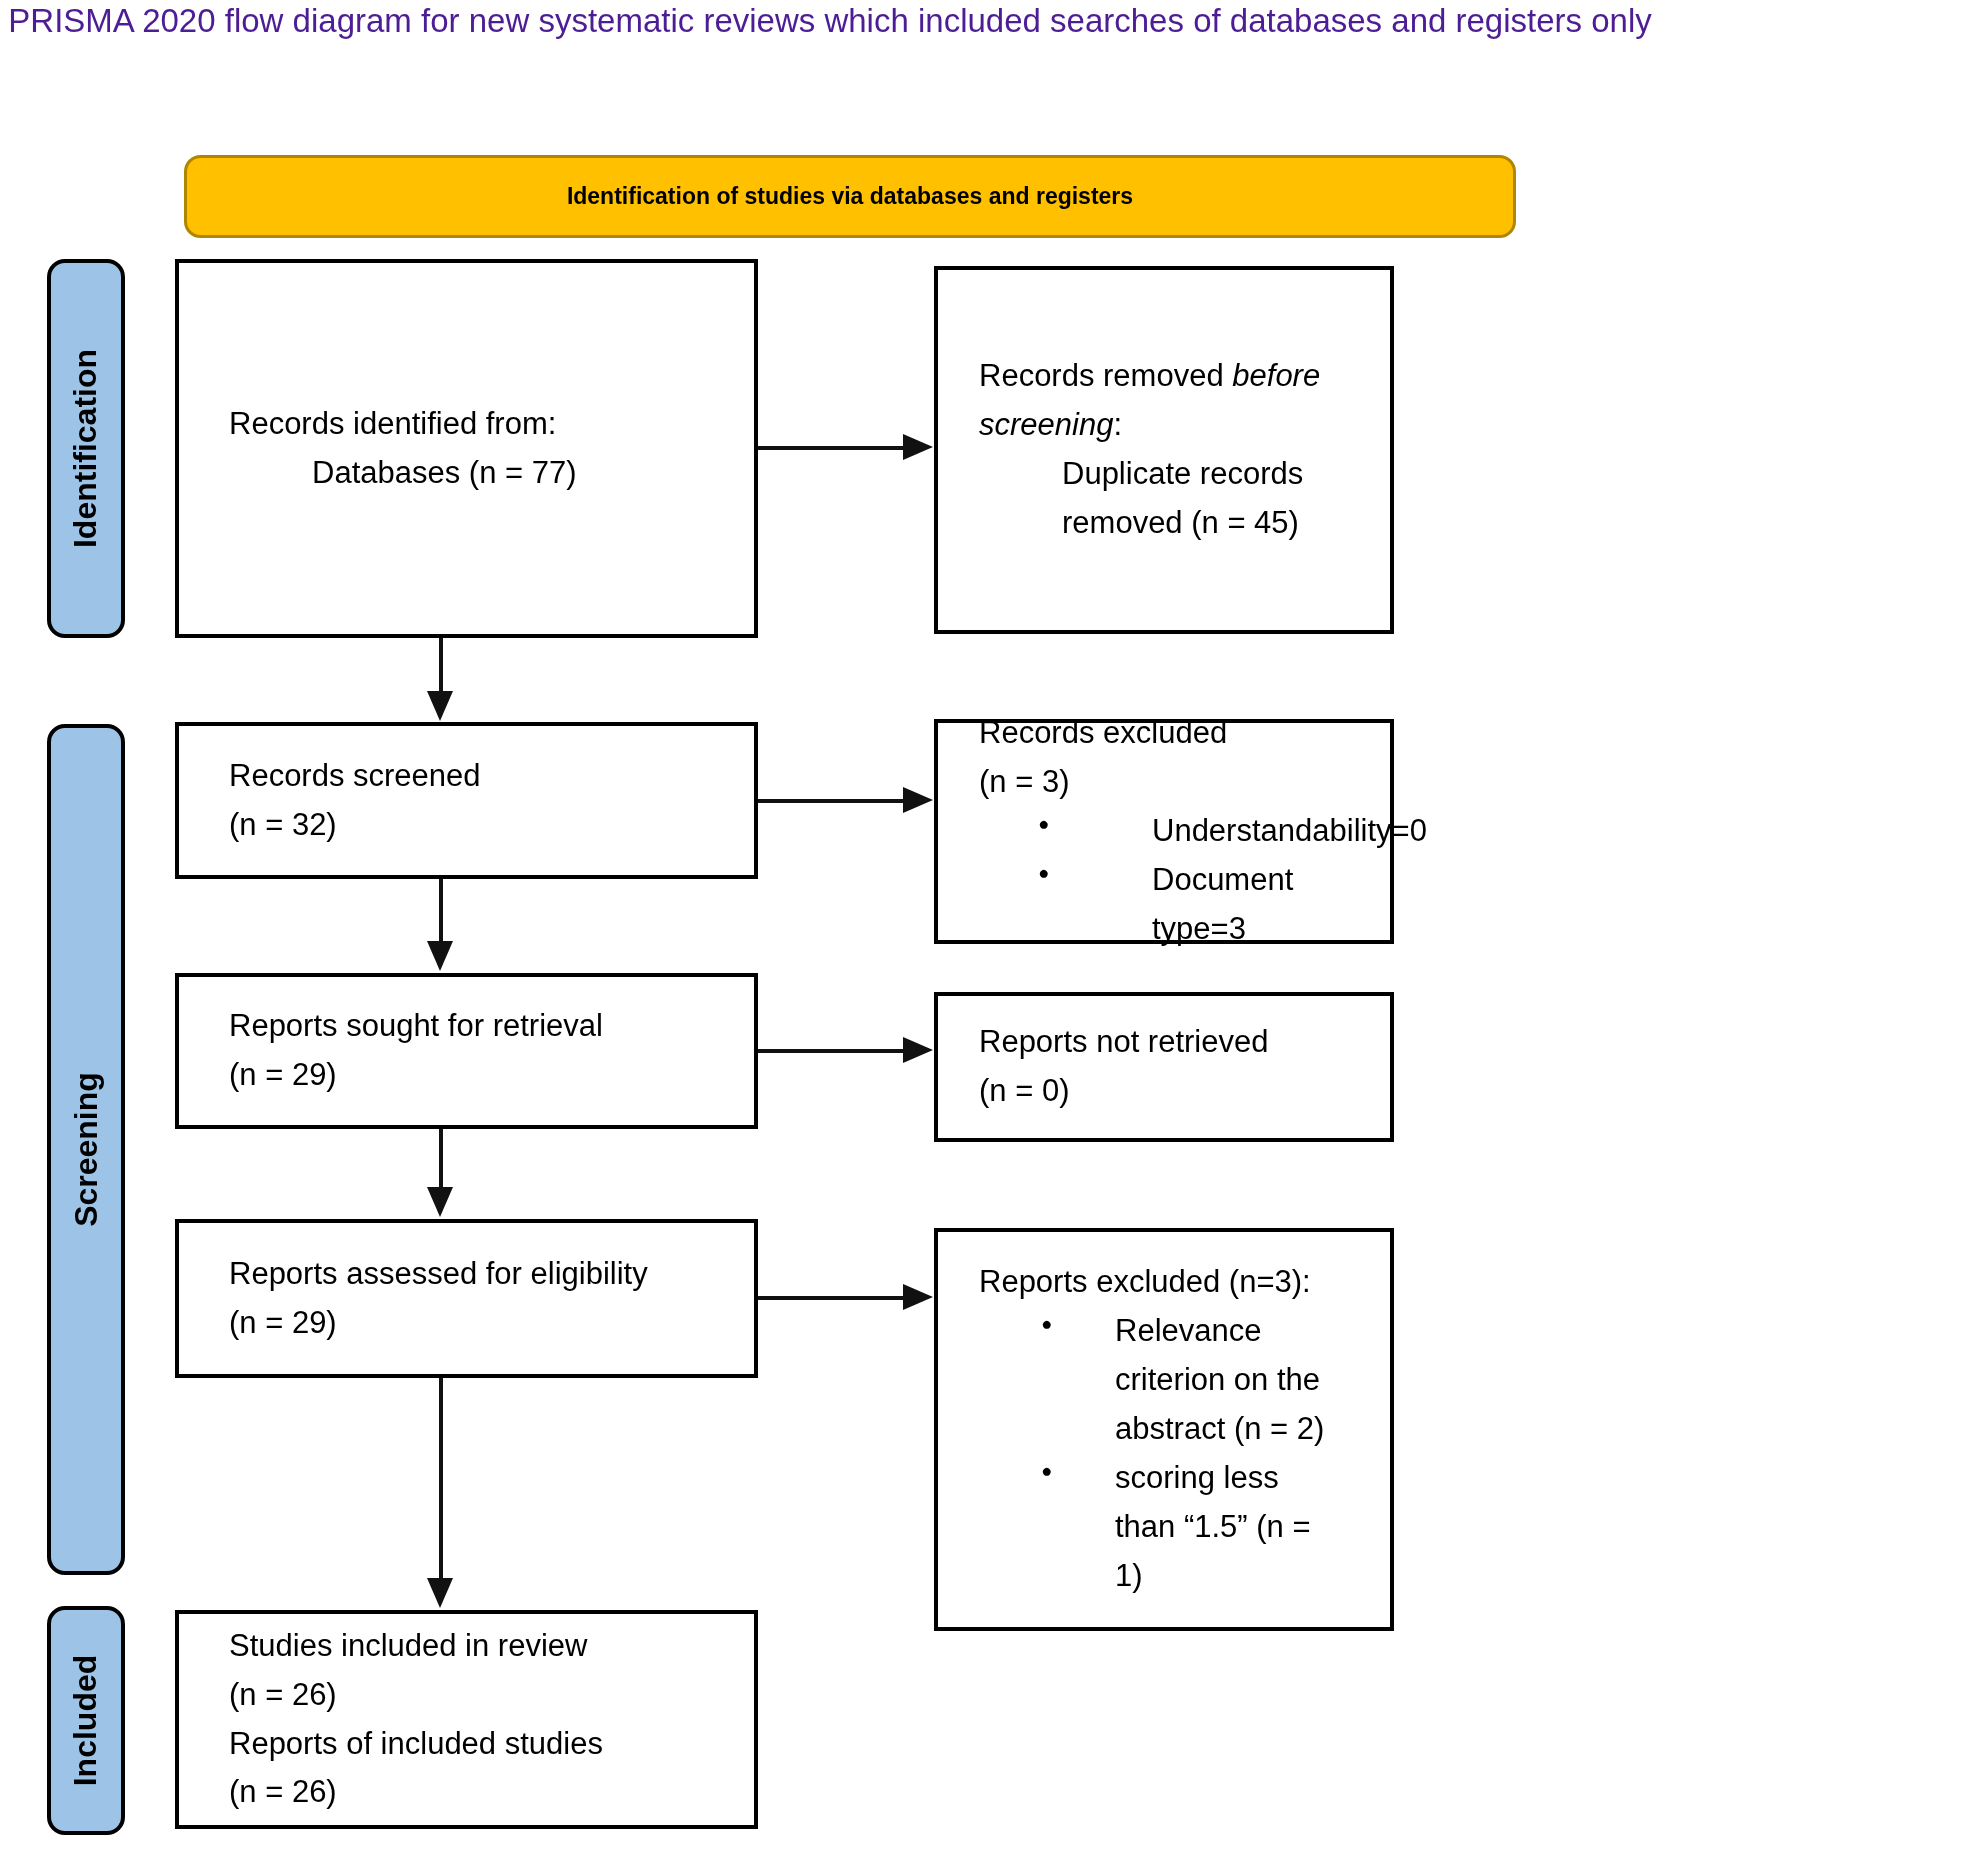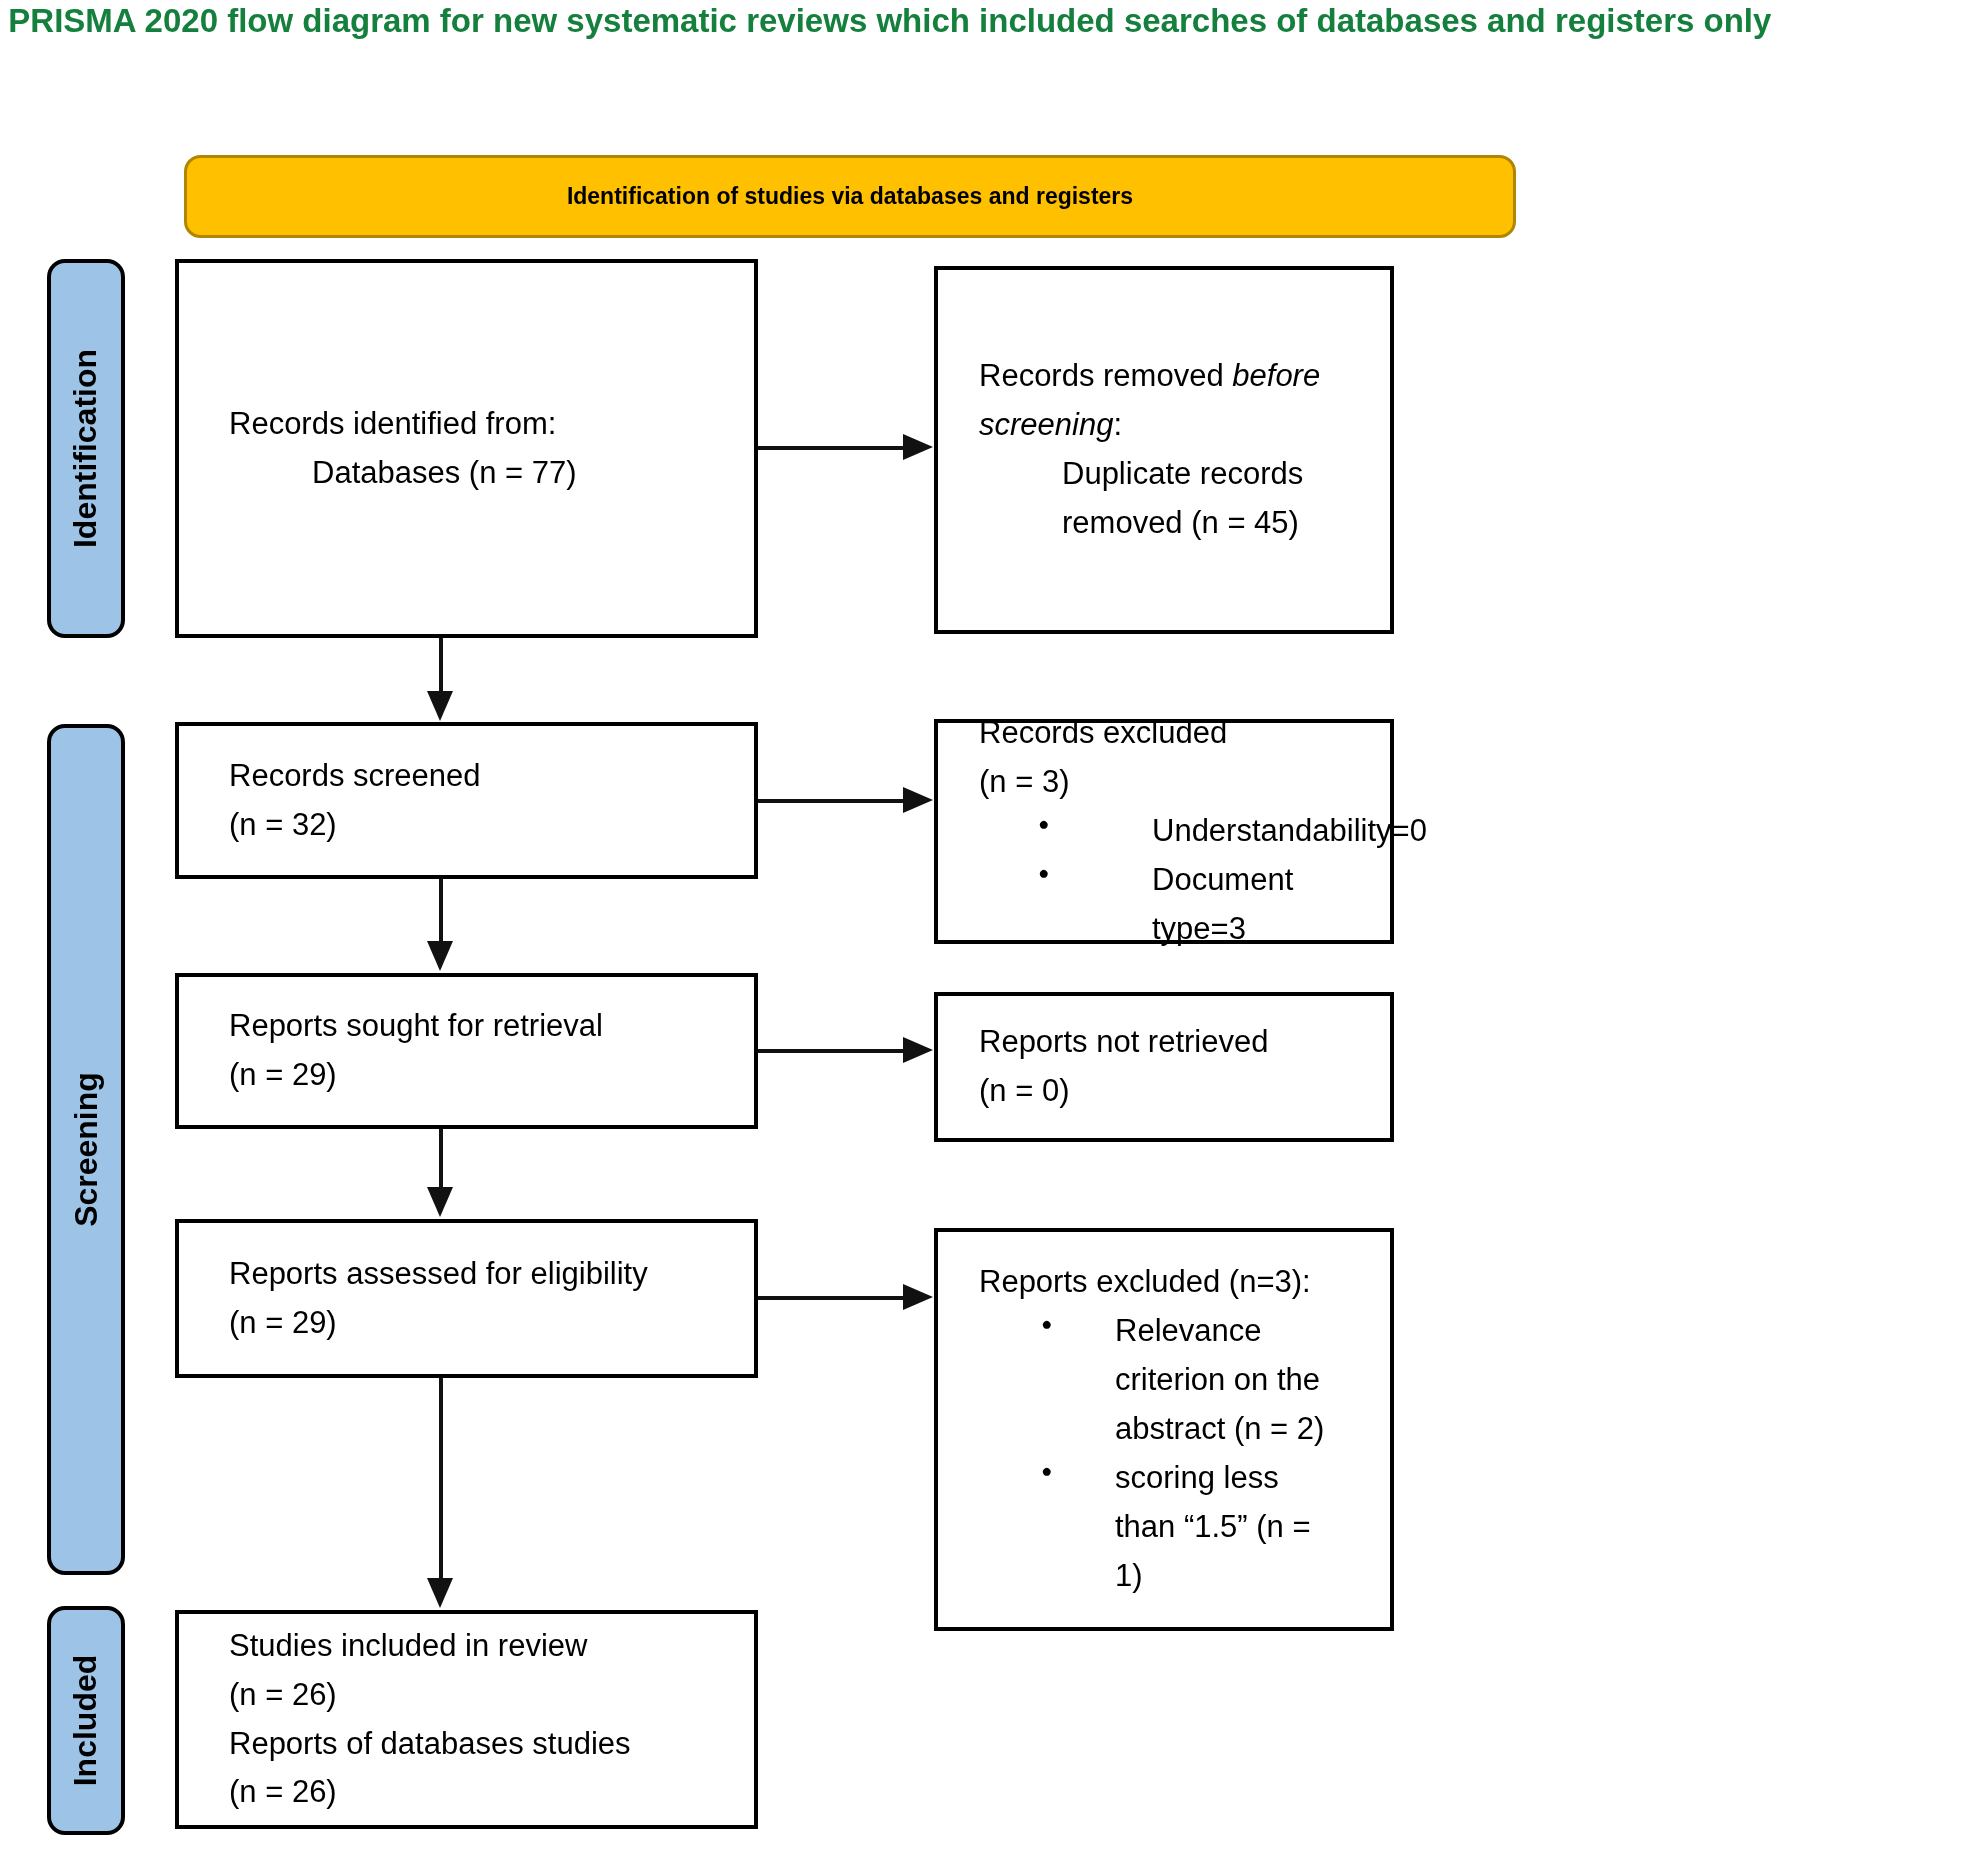--- a/index.html
+++ b/index.html
@@ -2,21 +2,21 @@
 <html style="font-size:9.5px"><head>
 <meta charset="utf-8">
 <style>
   html,body { margin:0; padding:0; background:#ffffff; }
   .canvas {
     position:relative; width:1985px; height:1853px; background:#ffffff;
     font-family:"Liberation Sans", sans-serif; color:#000;
   }
   .title {
     position:absolute; left:8.3px; top:2.4px; width:1972px;
-    font-size:33px; font-weight:bold; color:#15803d; white-space:nowrap;
+    font-size:33px; font-weight:normal; color:#4c1d95; white-space:nowrap;
   }
   .banner {
     position:absolute; left:184px; top:155px; width:1332px; height:83px;
     background:#FFC000; border:3.6px solid #B08600; border-radius:16.6px;
     box-sizing:border-box; display:flex; align-items:center; justify-content:center;
     font-size:23px; font-weight:bold; color:#000;
   }
   .stage {
     position:absolute; left:47px; width:78px; background:#9DC4E6;
     border:4.1px solid #000; border-radius:18px; box-sizing:border-box;
@@ -113,21 +113,21 @@
   </div>
 
   <div class="box lbox b4">
     <div>Reports assessed for eligibility</div>
     <div>(n = 29)</div>
   </div>
 
   <div class="box lbox b5">
     <div>Studies included in review</div>
     <div>(n = 26)</div>
-    <div>Reports of databases studies</div>
+    <div>Reports of included studies</div>
     <div>(n = 26)</div>
   </div>
 
   <div class="box rbox r1">
     <div><span>Records removed </span><span class="it">before</span></div>
     <div><span class="it">screening</span><span>:</span></div>
     <div class="indent">Duplicate records removed (n = 45)</div>
   </div>
 
   <div class="box rbox r2">

